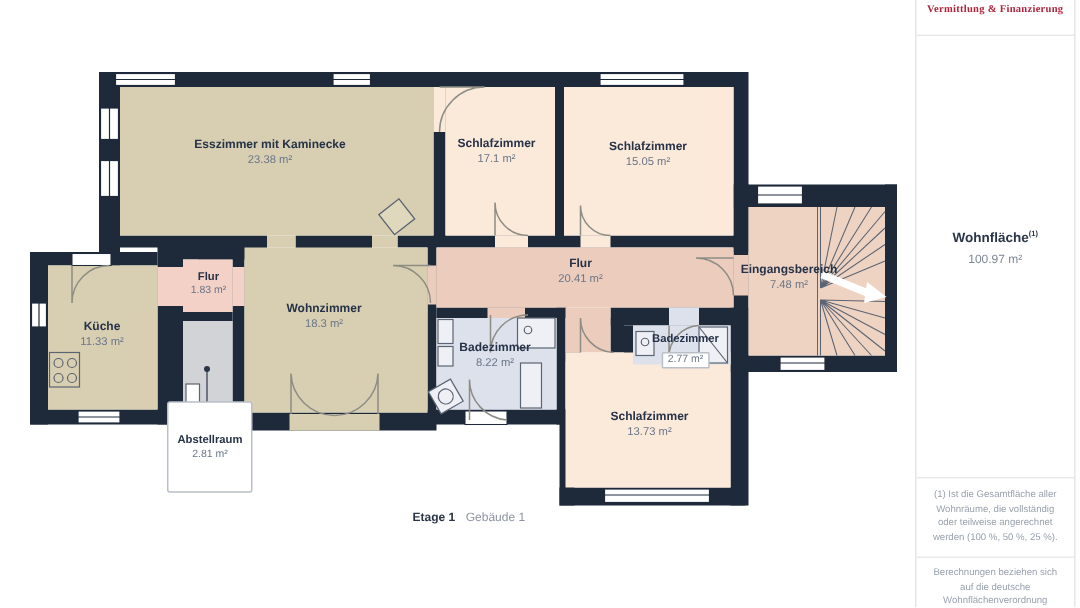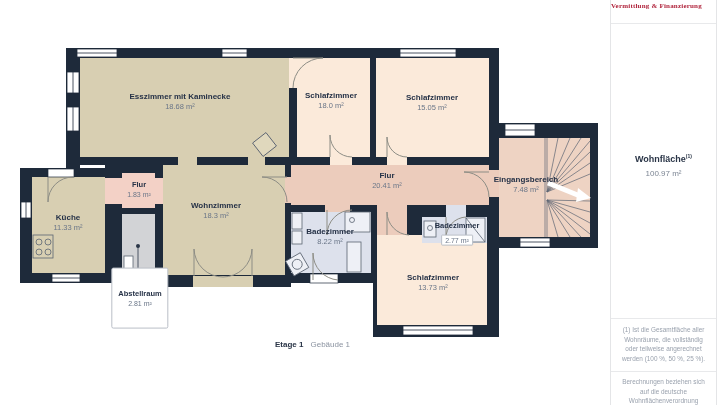--- a/index.html
+++ b/index.html
@@ -19,21 +19,21 @@
   .boxed{background:#ffffff;border:1px solid #b9bec7;border-radius:1px;padding:0 3px;display:inline-block;}
   #floor-caption{position:absolute;left:275px;top:340px;display:flex;gap:7px;align-items:center;font-size:8px;z-index:5;}
   #floor-caption .f{font-weight:bold;color:#2a3547;}
   #floor-caption .b{color:#8b93a0;}
   #sidebar{
     position:absolute;left:610px;top:0;width:107px;height:405px;background:#ffffff;
     border-left:1px solid #e4e5e7;border-right:1px solid #e4e5e7;box-sizing:border-box;
   }
   #sidebar .divider{position:absolute;left:0;width:100%;height:1px;background:#e8e9eb;}
   #brand{
-    position:absolute;top:2px;left:0;width:100%;
+    position:absolute;top:2px;left:0;width:100%;text-align:center;
     font-family:"Liberation Serif", serif;font-weight:bold;font-size:7px;
     letter-spacing:.2px;color:#b0243c;
   }
   #wf{position:absolute;top:153px;left:0;width:100%;text-align:center;}
   #wf .wl{font-size:9px;font-weight:bold;color:#2a3547;}
   #wf .wl sup{font-size:5px;}
   #wf .wv{margin-top:5px;font-size:8px;color:#7d8694;}
   .note{position:absolute;left:9px;right:9px;text-align:center;font-size:6.4px;line-height:1.5;color:#9aa2ae;}
 </style>
 </head>
@@ -192,25 +192,25 @@
     </g>
 
     <g>
       <circle cx="138" cy="246" r="2" fill="#2a3547"></circle>
       <line x1="138" y1="246" x2="138" y2="288" stroke="#2a3547" stroke-width="0.8"></line>
     </g>
   </svg>
 
   <div class="lbl" style="left:180px;top:102px">
     <div class="n">Esszimmer mit Kaminecke</div>
-    <div class="a">18.68 m²</div>
+    <div class="a">23.38 m²</div>
   </div>
   <div class="lbl" style="left:331px;top:101px">
     <div class="n">Schlafzimmer</div>
-    <div class="a">18.0 m²</div>
+    <div class="a">17.1 m²</div>
   </div>
   <div class="lbl" style="left:432px;top:103px">
     <div class="n">Schlafzimmer</div>
     <div class="a">15.05 m²</div>
   </div>
   <div class="lbl small" style="left:139px;top:189px">
     <div class="n">Flur</div>
     <div class="a">1.83 m²</div>
   </div>
   <div class="lbl" style="left:68px;top:223px">

